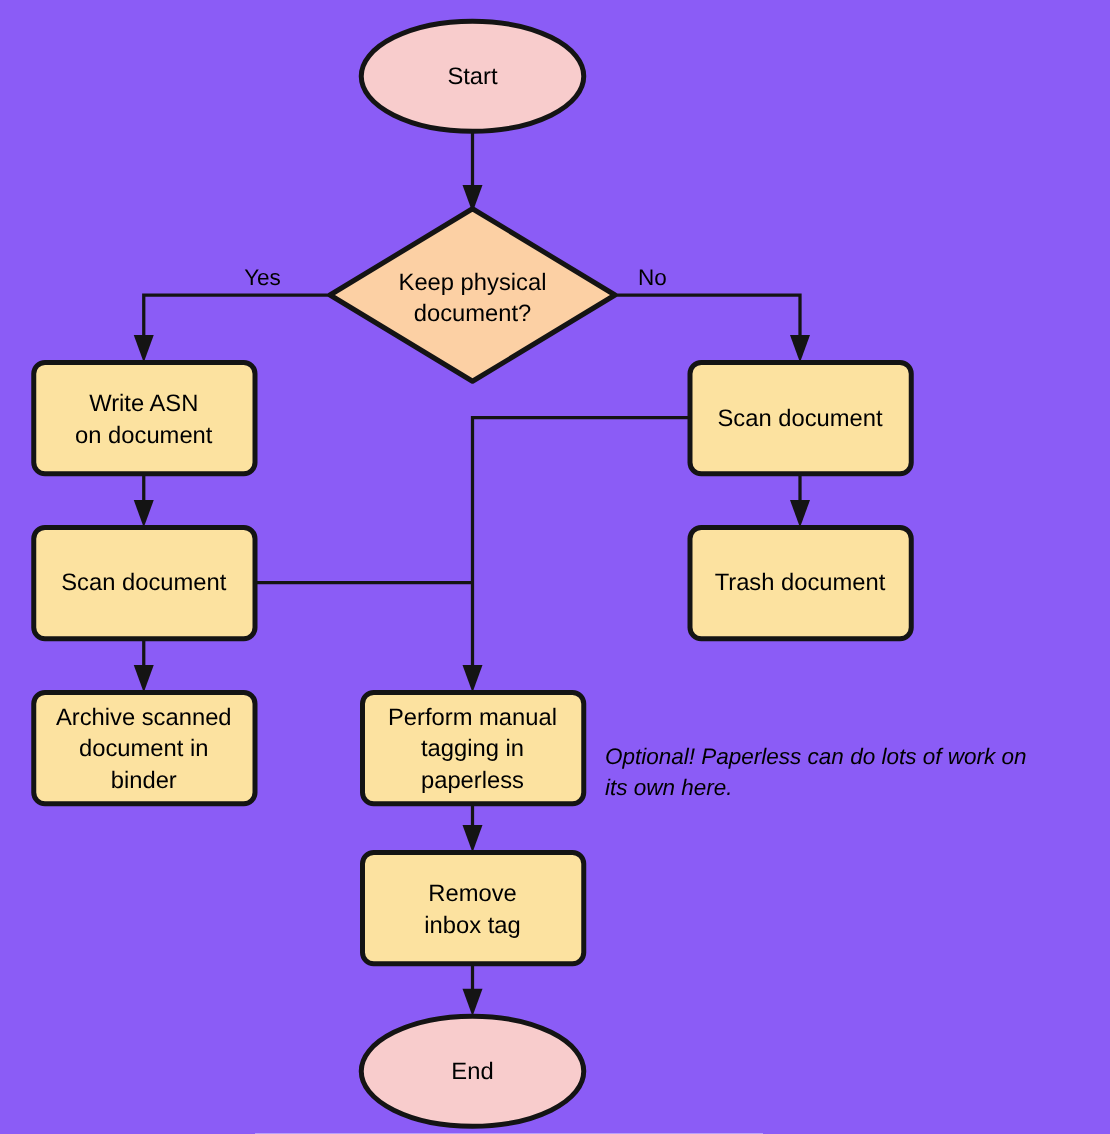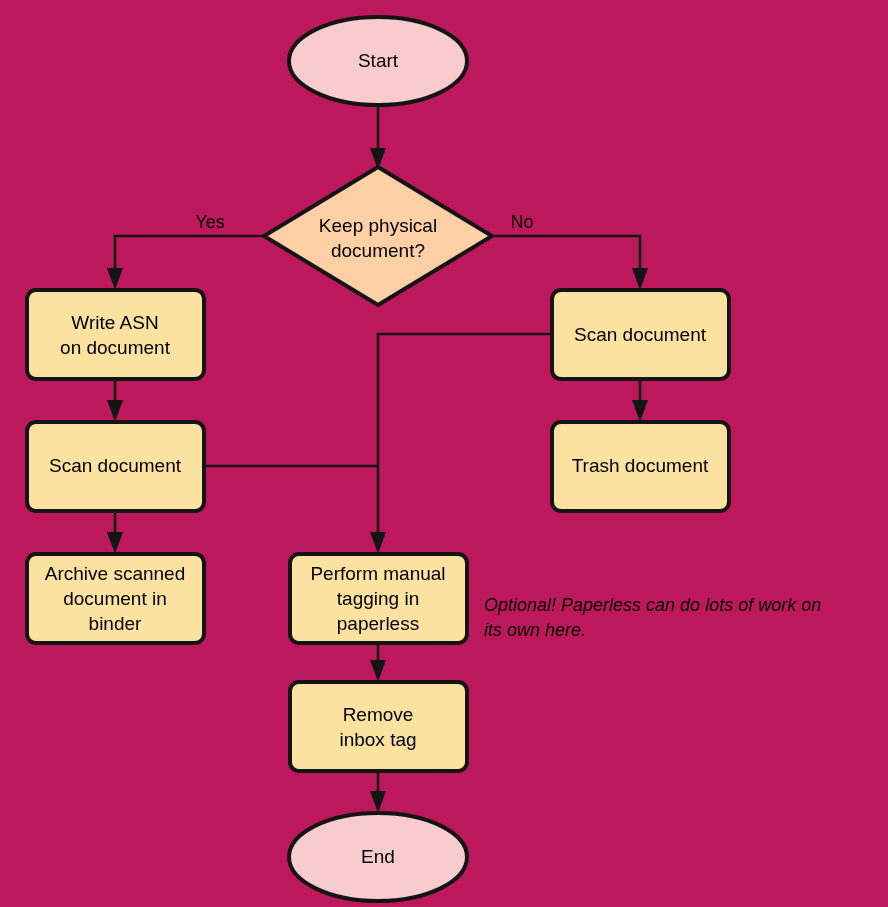--- a/index.html
+++ b/index.html
@@ -8,21 +8,21 @@
     padding: 0;
     background: #ffffff;
   }
   body {
     font-family: "Liberation Sans", sans-serif;
   }
   #canvas {
     position: relative;
     width: 888px;
     height: 907px;
-    background: #be185d;
+    background: #8b5cf6;
     overflow: hidden;
   }
   #flow-svg {
     position: absolute;
     left: 0;
     top: 0;
     width: 888px;
     height: 907px;
   }
   .node-text {

